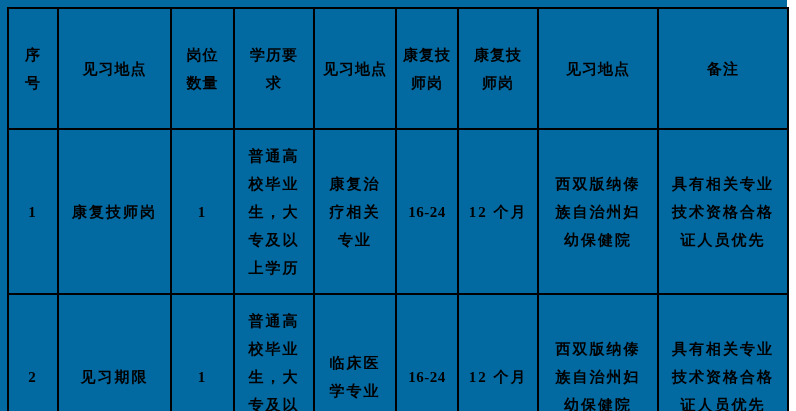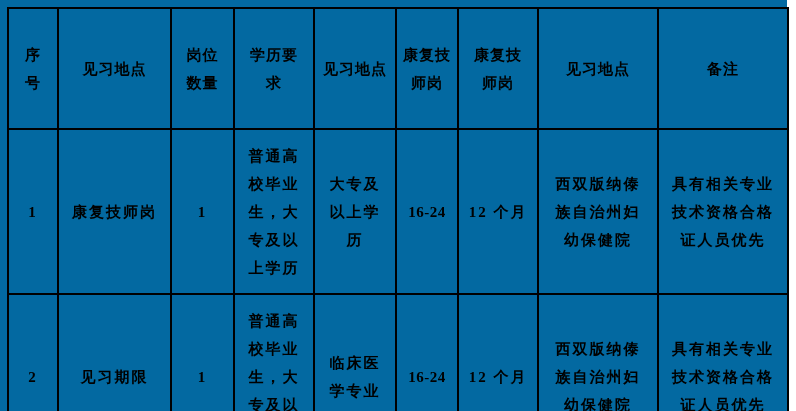--- a/index.html
+++ b/index.html
@@ -78,21 +78,21 @@
         <th>见习地点</th>
         <th>备注</th>
       </tr>
     </thead>
     <tbody>
       <tr>
         <td>1</td>
         <td>康复技师岗</td>
         <td>1</td>
         <td>普通高校毕业生，大专及以上学历</td>
-        <td>大专及以上学历</td>
+        <td>康复治疗相关专业</td>
         <td>16-24</td>
         <td>12 个月</td>
         <td>西双版纳傣族自治州妇幼保健院</td>
         <td>具有相关专业技术资格合格证人员优先</td>
       </tr>
       <tr>
         <td>2</td>
         <td>见习期限</td>
         <td>1</td>
         <td>普通高校毕业生，大专及以上学历</td>

